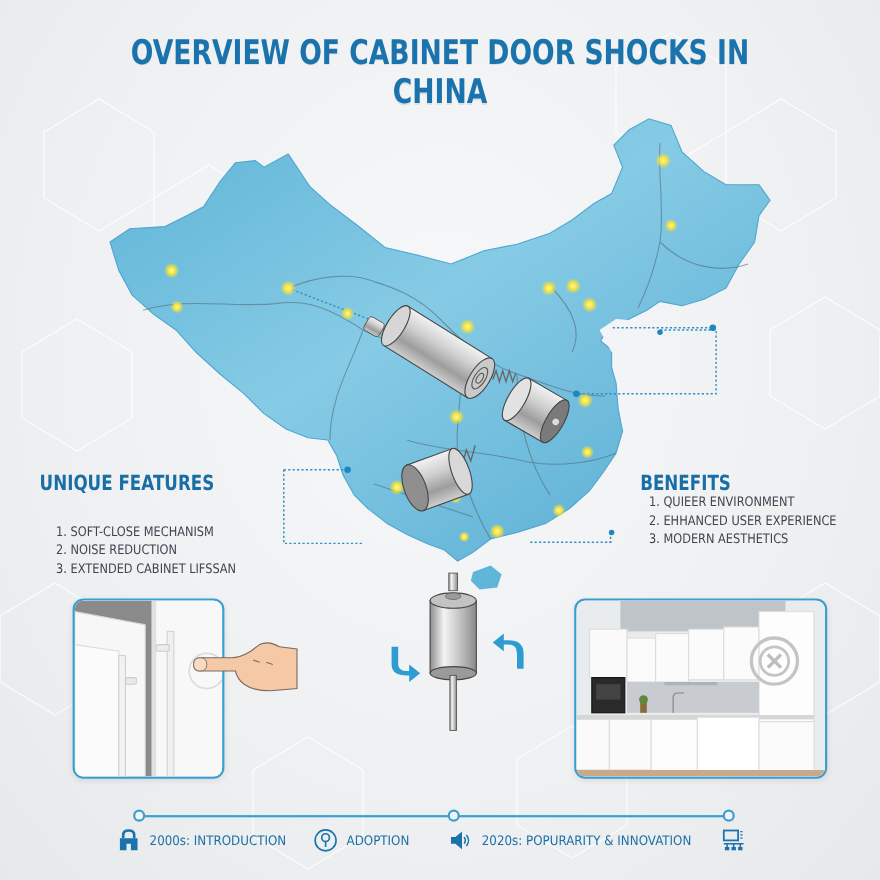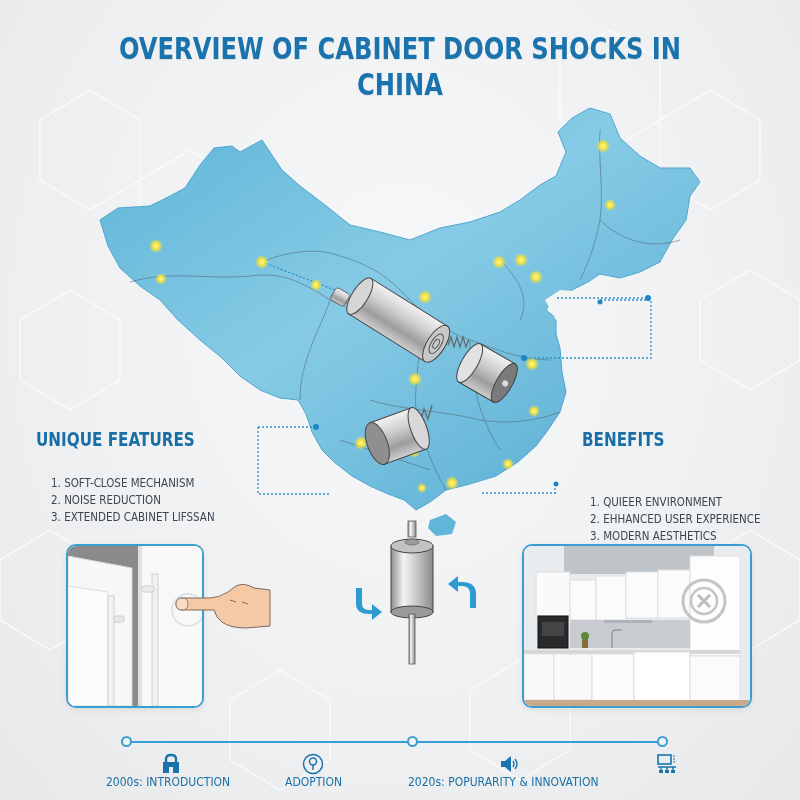--- a/index.html
+++ b/index.html
@@ -28,21 +28,21 @@
   }
   .photo-card {
     position: absolute; border: 2px solid #3a9fd0; border-radius: 10px; overflow: hidden;
     background: #fff; box-shadow: 0 2px 6px rgba(0,0,0,0.08);
   }
   .timeline-line { position: absolute; height: 2px; background: #3a9fd0; }
   .timeline-node {
     position: absolute; width: 7px; height: 7px; border: 2px solid #3a9fd0; border-radius: 50%;
     background: #f2f4f5;
   }
-  .tl-item { position: absolute; display: flex; align-items: center; flex-direction: column; }
+  .tl-item { position: absolute; display: flex; align-items: center; }
   .tl-label {
     font-family: "DejaVu Sans", sans-serif; font-size: 12px; color: #1b6fa6;
     transform: scaleX(0.9); transform-origin: left; white-space: nowrap;
   }
   .tl-icon { width: 22px; height: 22px; margin-right: 8px; }
 </style>
 </head>
 <body>
 
 <svg class="hex-bg" width="800" height="800" viewBox="0 0 800 800">
@@ -200,21 +200,21 @@
 </svg>
 
 <div class="panel-title" style="left:36px; top:428px;">UNIQUE FEATURES</div>
 <ul class="panel-list" style="left:39px; top:463px;">
   <li>1. SOFT-CLOSE MECHANISM</li>
   <li>2. NOISE REDUCTION</li>
   <li>3. EXTENDED CABINET LIFSSAN</li>
 </ul>
 
 <div class="panel-title" style="left:582px; top:428px;">BENEFITS</div>
-<ul class="panel-list" style="left:578px; top:482px;">
+<ul class="panel-list" style="left:578px; top:436px;">
   <li>1. QUIEER ENVIRONMENT</li>
   <li>2. EHHANCED USER EXPERIENCE</li>
   <li>3. MODERN AESTHETICS</li>
 </ul>
 
 <div class="photo-card" style="left:66px; top:544px; width:134px; height:160px;">
   <svg width="134" height="160" viewBox="0 0 134 160">
     <rect x="0" y="0" width="134" height="160" fill="#efefef"></rect>
     <rect x="0" y="0" width="70" height="160" fill="#8a8a8a"></rect>
     <path d="M0 10 L64 22 L64 160 L0 160 Z" fill="#f7f7f7" stroke="#d6d6d6"></path>

